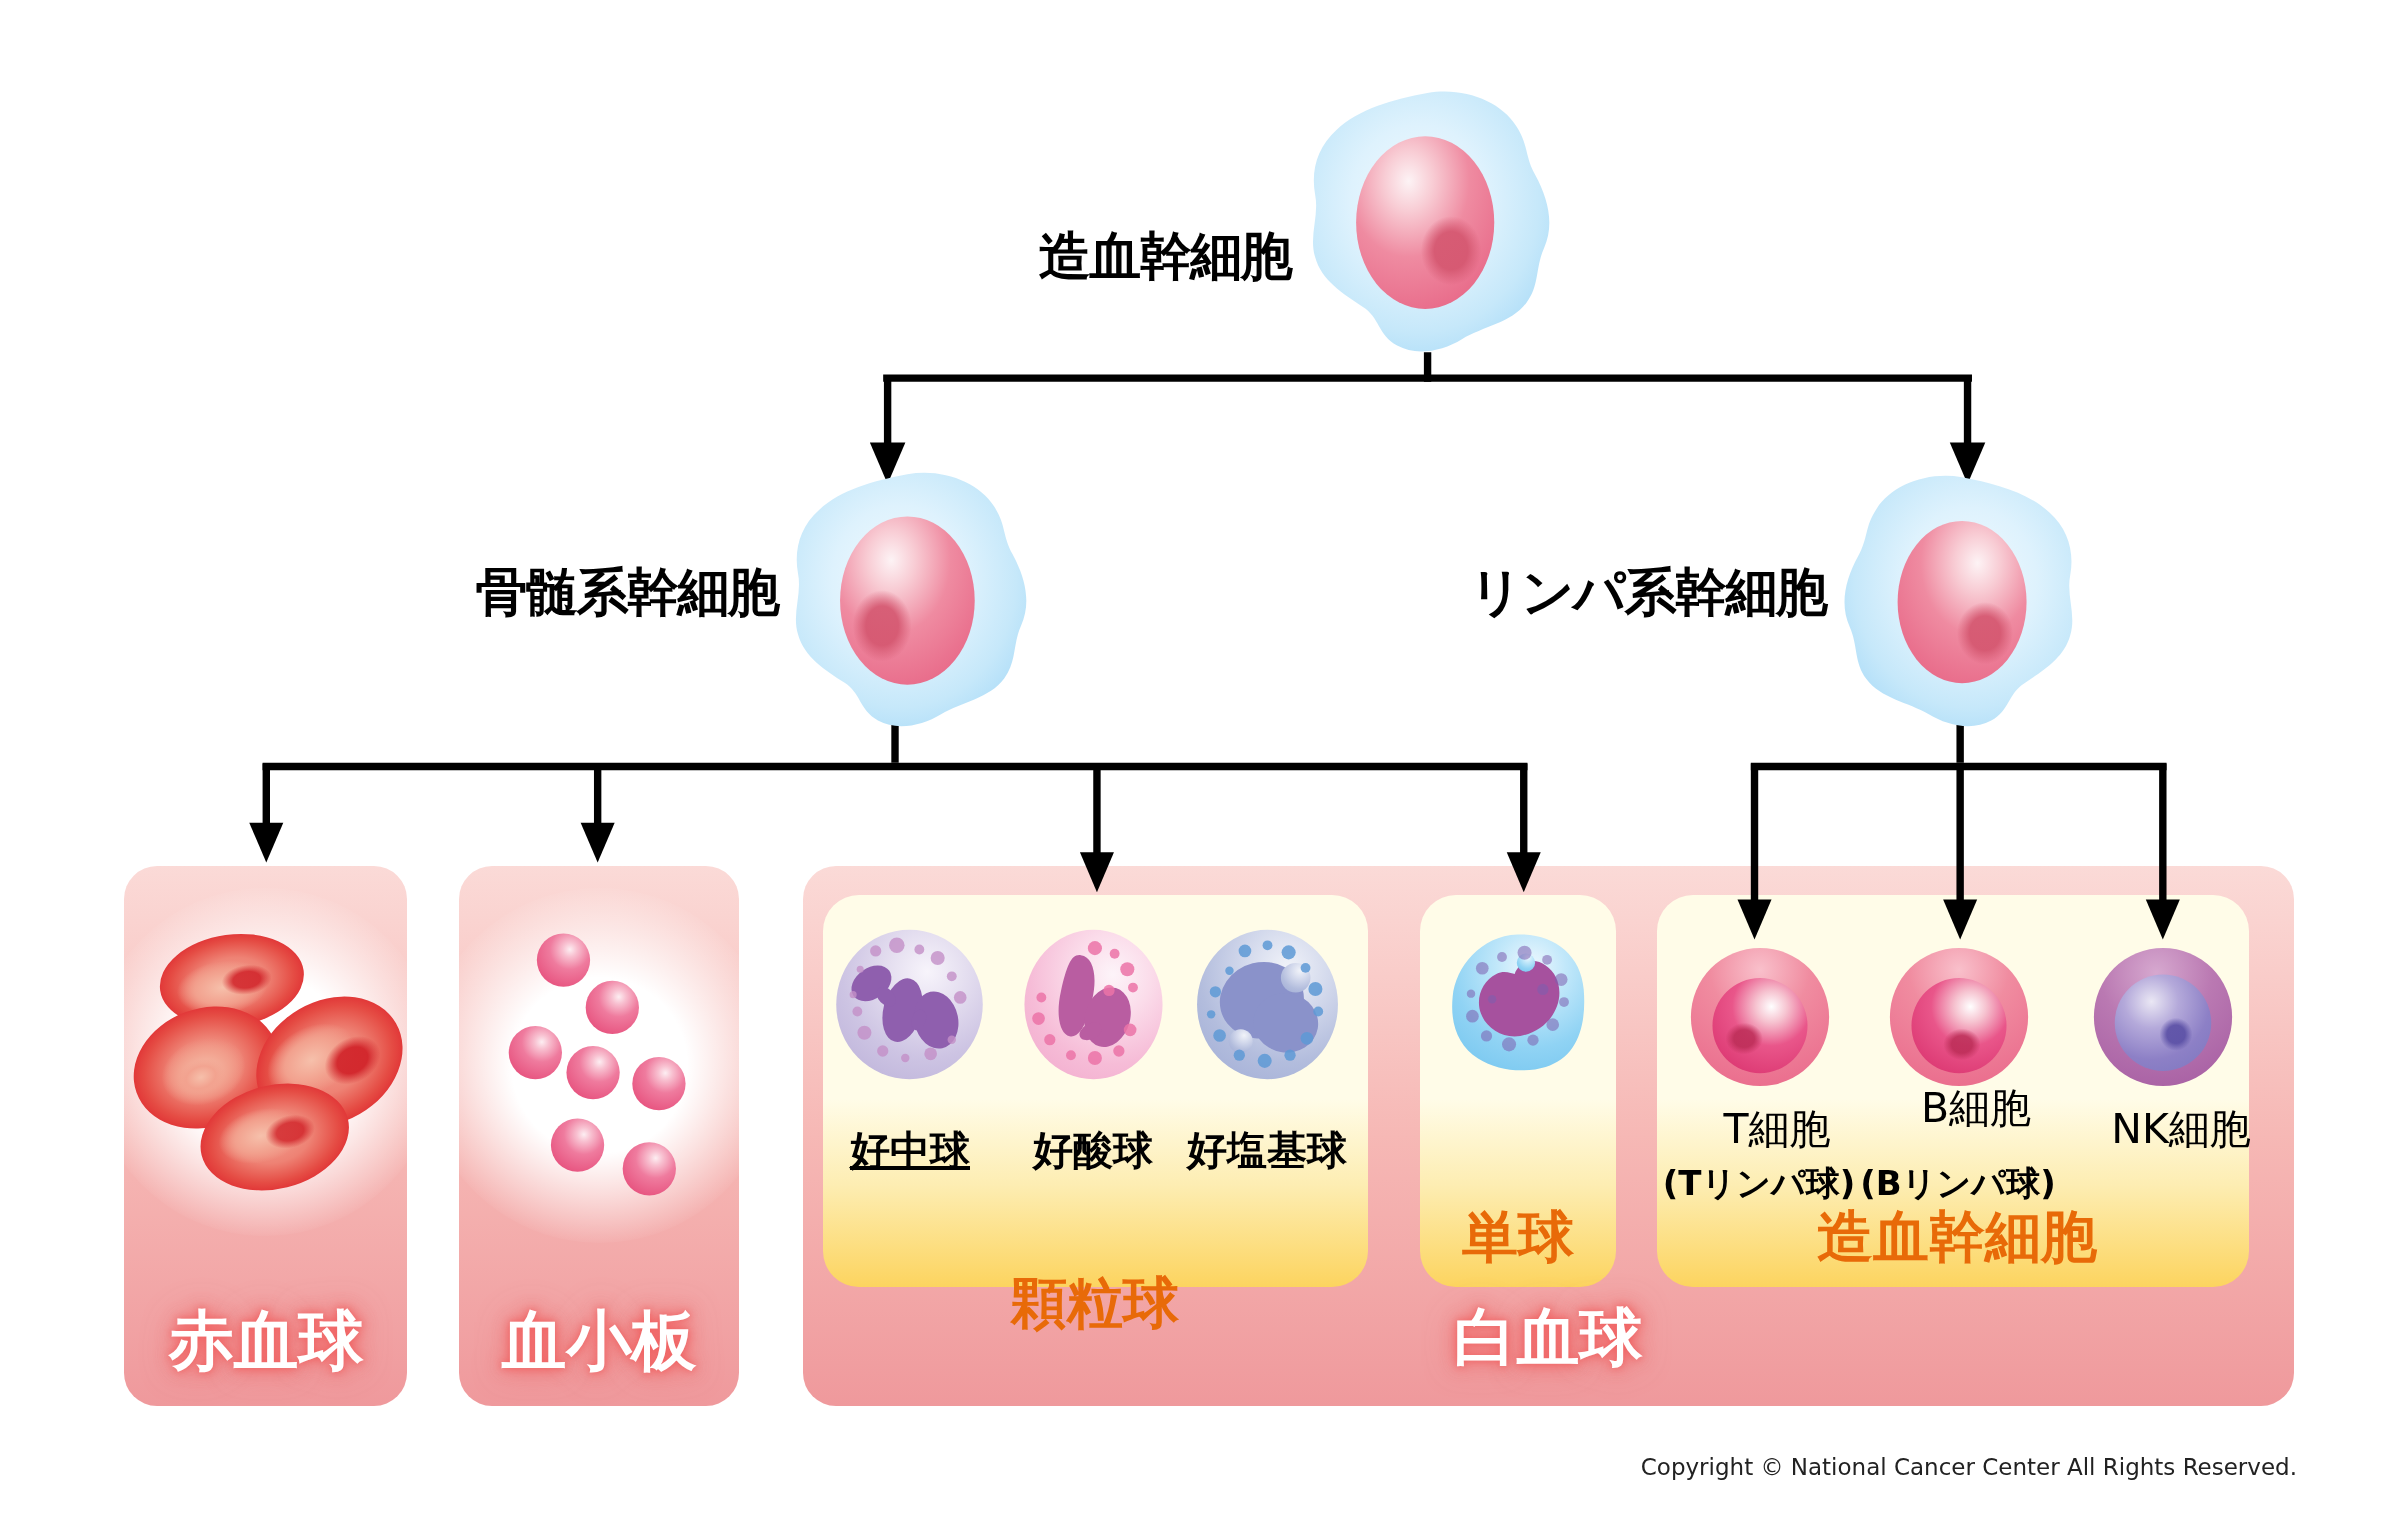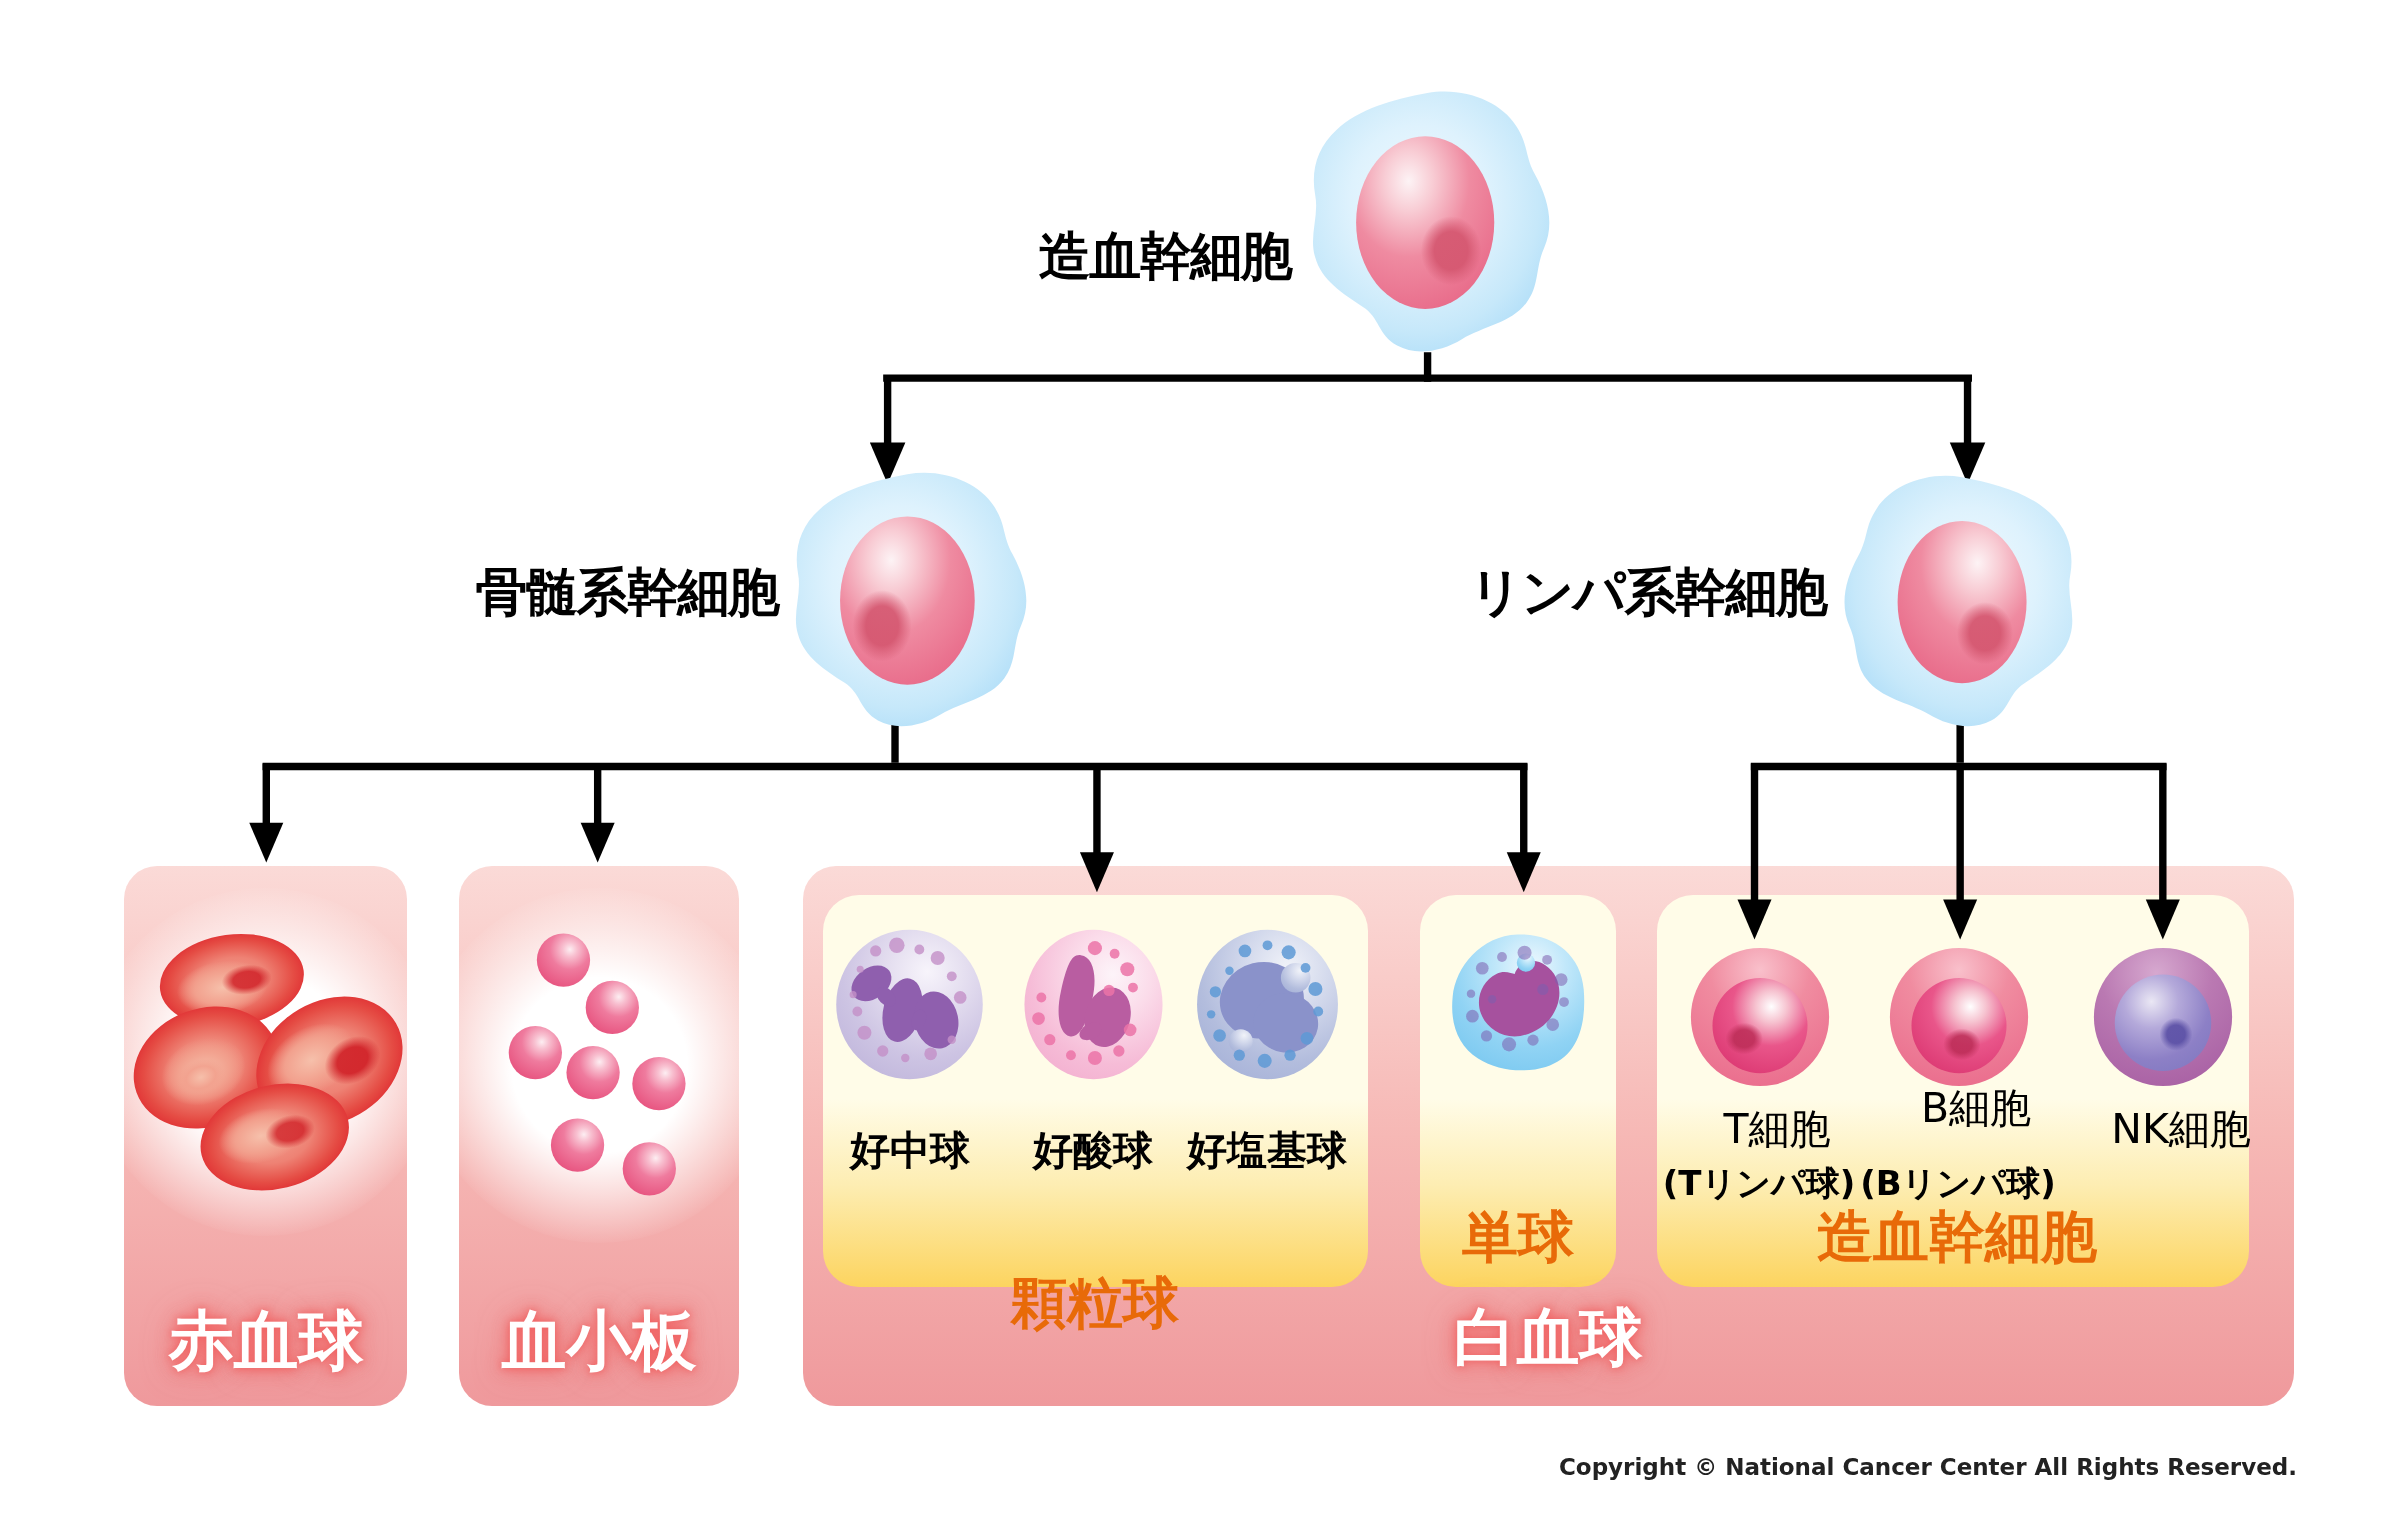--- a/index.html
+++ b/index.html
@@ -7,21 +7,21 @@
   #canvas{position:relative;width:2401px;height:1451px;background:#fff;}
   .abs{position:absolute;}
   .ctr{position:absolute;transform:translate(-50%,-50%);white-space:nowrap;line-height:1.15;}
   .tree-label{font-size:52px;font-weight:bold;color:#000;letter-spacing:-1.5px;}
   .white-label{font-size:65px;font-weight:bold;color:#fff;
     text-shadow:0 0 7.4px rgba(240,96,96,.95),0 0 16.3px rgba(240,96,96,.85),0 0 30px rgba(240,96,96,.7);}
   .orange-label{font-size:56px;font-weight:bold;color:#e86a08;}
   .cellname{font-size:40px;font-weight:bold;color:#000;text-align:center;}
   .lymphname{font-size:41px;font-weight:normal;color:#000;text-align:center;margin-left:18px;}
   .lymphalias{font-size:34px;font-weight:bold;color:#000;text-align:center;}
-  .copyright{font-size:23px;color:#222;font-weight:bold;text-align:center;}
+  .copyright{font-size:23px;color:#222;font-weight:normal;text-align:center;}
   .pinkbox{position:absolute;border-radius:33px;
     background:linear-gradient(180deg,#fbdad7 0%,#f6b8b5 50%,#ef999c 100%);}
   .glow{position:absolute;border-radius:50%;
     background:radial-gradient(circle,#ffffff 0%,#ffffff 35%,rgba(255,255,255,0) 72%);}
   .creambox{position:absolute;border-radius:36px;
     background:linear-gradient(180deg,#fffce8 0%,#fffce8 52%,#fdedb2 74%,#fcd45f 100%);}
 </style>
 </head>
 <body>
 
@@ -362,21 +362,21 @@
   </svg>
 
   <div class="ctr tree-label" style="left:1165px;top:257px;">造血幹細胞</div>
   <div class="ctr tree-label" style="left:627px;top:593px;text-align:center;">骨髄系幹細胞</div>
   <div class="ctr tree-label" style="left:1648px;top:593px;">リンパ系幹細胞</div>
 
   <div class="ctr white-label" style="left:266px;top:1341px;">赤血球</div>
   <div class="ctr white-label" style="left:599px;top:1341px;">血小板</div>
   <div class="ctr white-label" style="left:1548px;top:1338px;font-size:63px;">白血球</div>
 
-  <div class="ctr cellname" style="left:910px;top:1150px;">好中球</div>
+  <div class="ctr cellname" style="left:910px;top:1150px;text-decoration:underline;">好中球</div>
   <div class="ctr cellname" style="left:1093px;top:1150px;">好酸球</div>
   <div class="ctr cellname" style="left:1267px;top:1150px;">好塩基球</div>
   <div class="ctr orange-label" style="left:1095px;top:1303px;">顆粒球</div>
 
   <div class="ctr orange-label" style="left:1518px;top:1237px;">単球</div>
 
   <div class="ctr lymphname" style="left:1759px;top:1130px;">T細胞</div>
   <div class="ctr lymphalias" style="left:1759px;top:1184px;">(Tリンパ球)</div>
   <div class="ctr lymphname" style="left:1958px;top:1109px;">B細胞</div>
   <div class="ctr lymphalias" style="left:1958px;top:1184px;">(Bリンパ球)</div>

